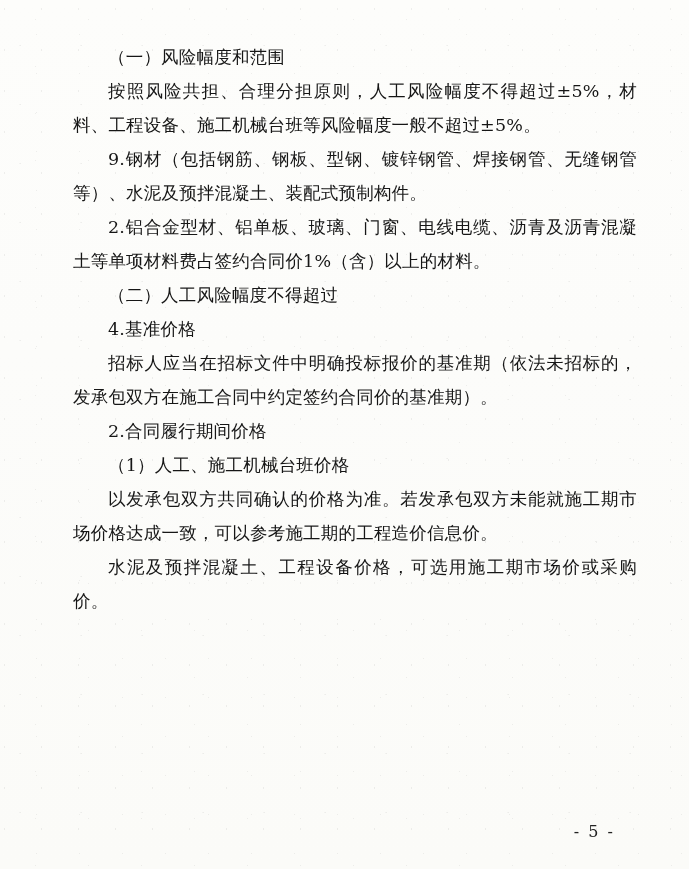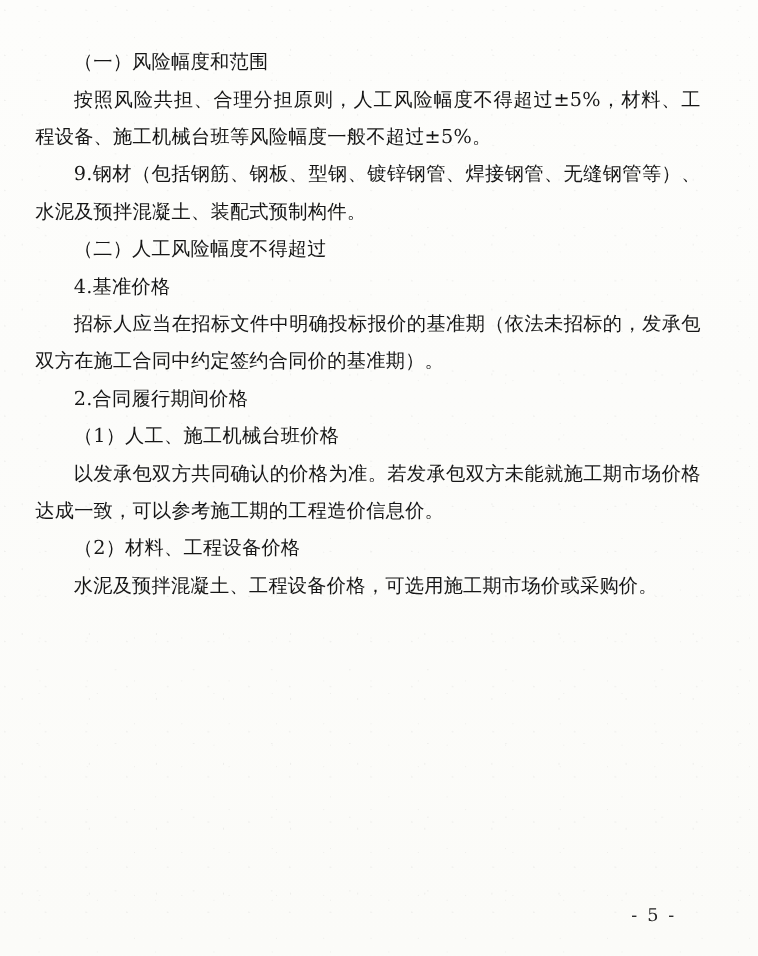--- a/index.html
+++ b/index.html
@@ -13,21 +13,21 @@
     font-family: "DejaVu Serif", "Liberation Serif", serif;
     color: #1a1a1a;
     position: relative;
     overflow: hidden;
   }
   
   .page {
     position: absolute;
     inset: 0;
     background: linear-gradient(180deg, #fdfdfb 0%, #fcfcfa 40%, #fbfbf8 100%);
-    padding: 40px 52px 0 32px;
+    padding: 40px 52px 0 73px;
     box-sizing: border-box;
   }
   .doc-body {
     font-size: 17.5px;
     line-height: 34px;
     letter-spacing: 0.2px;
     color: #161616;
     text-align: justify;
     text-justify: inter-ideograph;
   }
@@ -60,24 +60,24 @@
   }
 </style>
 </head>
 <body>
 
 <div class="page">
   <div class="doc-body">
     <p class="para">（一）风险幅度和范围</p>
     <p class="para">按照风险共担、合理分担原则，人工风险幅度不得超过±5%，材料、工程设备、施工机械台班等风险幅度一般不超过±5%。</p>
     <p class="para">9.钢材（包括钢筋、钢板、型钢、镀锌钢管、焊接钢管、无缝钢管等）、水泥及预拌混凝土、装配式预制构件。</p>
+    <p class="para">2.铝合金型材、铝单板、玻璃、门窗、电线电缆、沥青及沥青混凝土等单项材料费占签约合同价1%（含）以上的材料。</p>
     <p class="para">（二）人工风险幅度不得超过</p>
     <p class="para">4.基准价格</p>
     <p class="para">招标人应当在招标文件中明确投标报价的基准期（依法未招标的，发承包双方在施工合同中约定签约合同价的基准期）。</p>
     <p class="para">2.合同履行期间价格</p>
     <p class="para">（1）人工、施工机械台班价格</p>
     <p class="para">以发承包双方共同确认的价格为准。若发承包双方未能就施工期市场价格达成一致，可以参考施工期的工程造价信息价。</p>
-    <p class="para">（2）材料、工程设备价格</p>
     <p class="para">水泥及预拌混凝土、工程设备价格，可选用施工期市场价或采购价。</p>
   </div>
   <div class="page-number">- 5 -</div>
   <div class="grain"></div>
 </div>
 
 </body></html>

